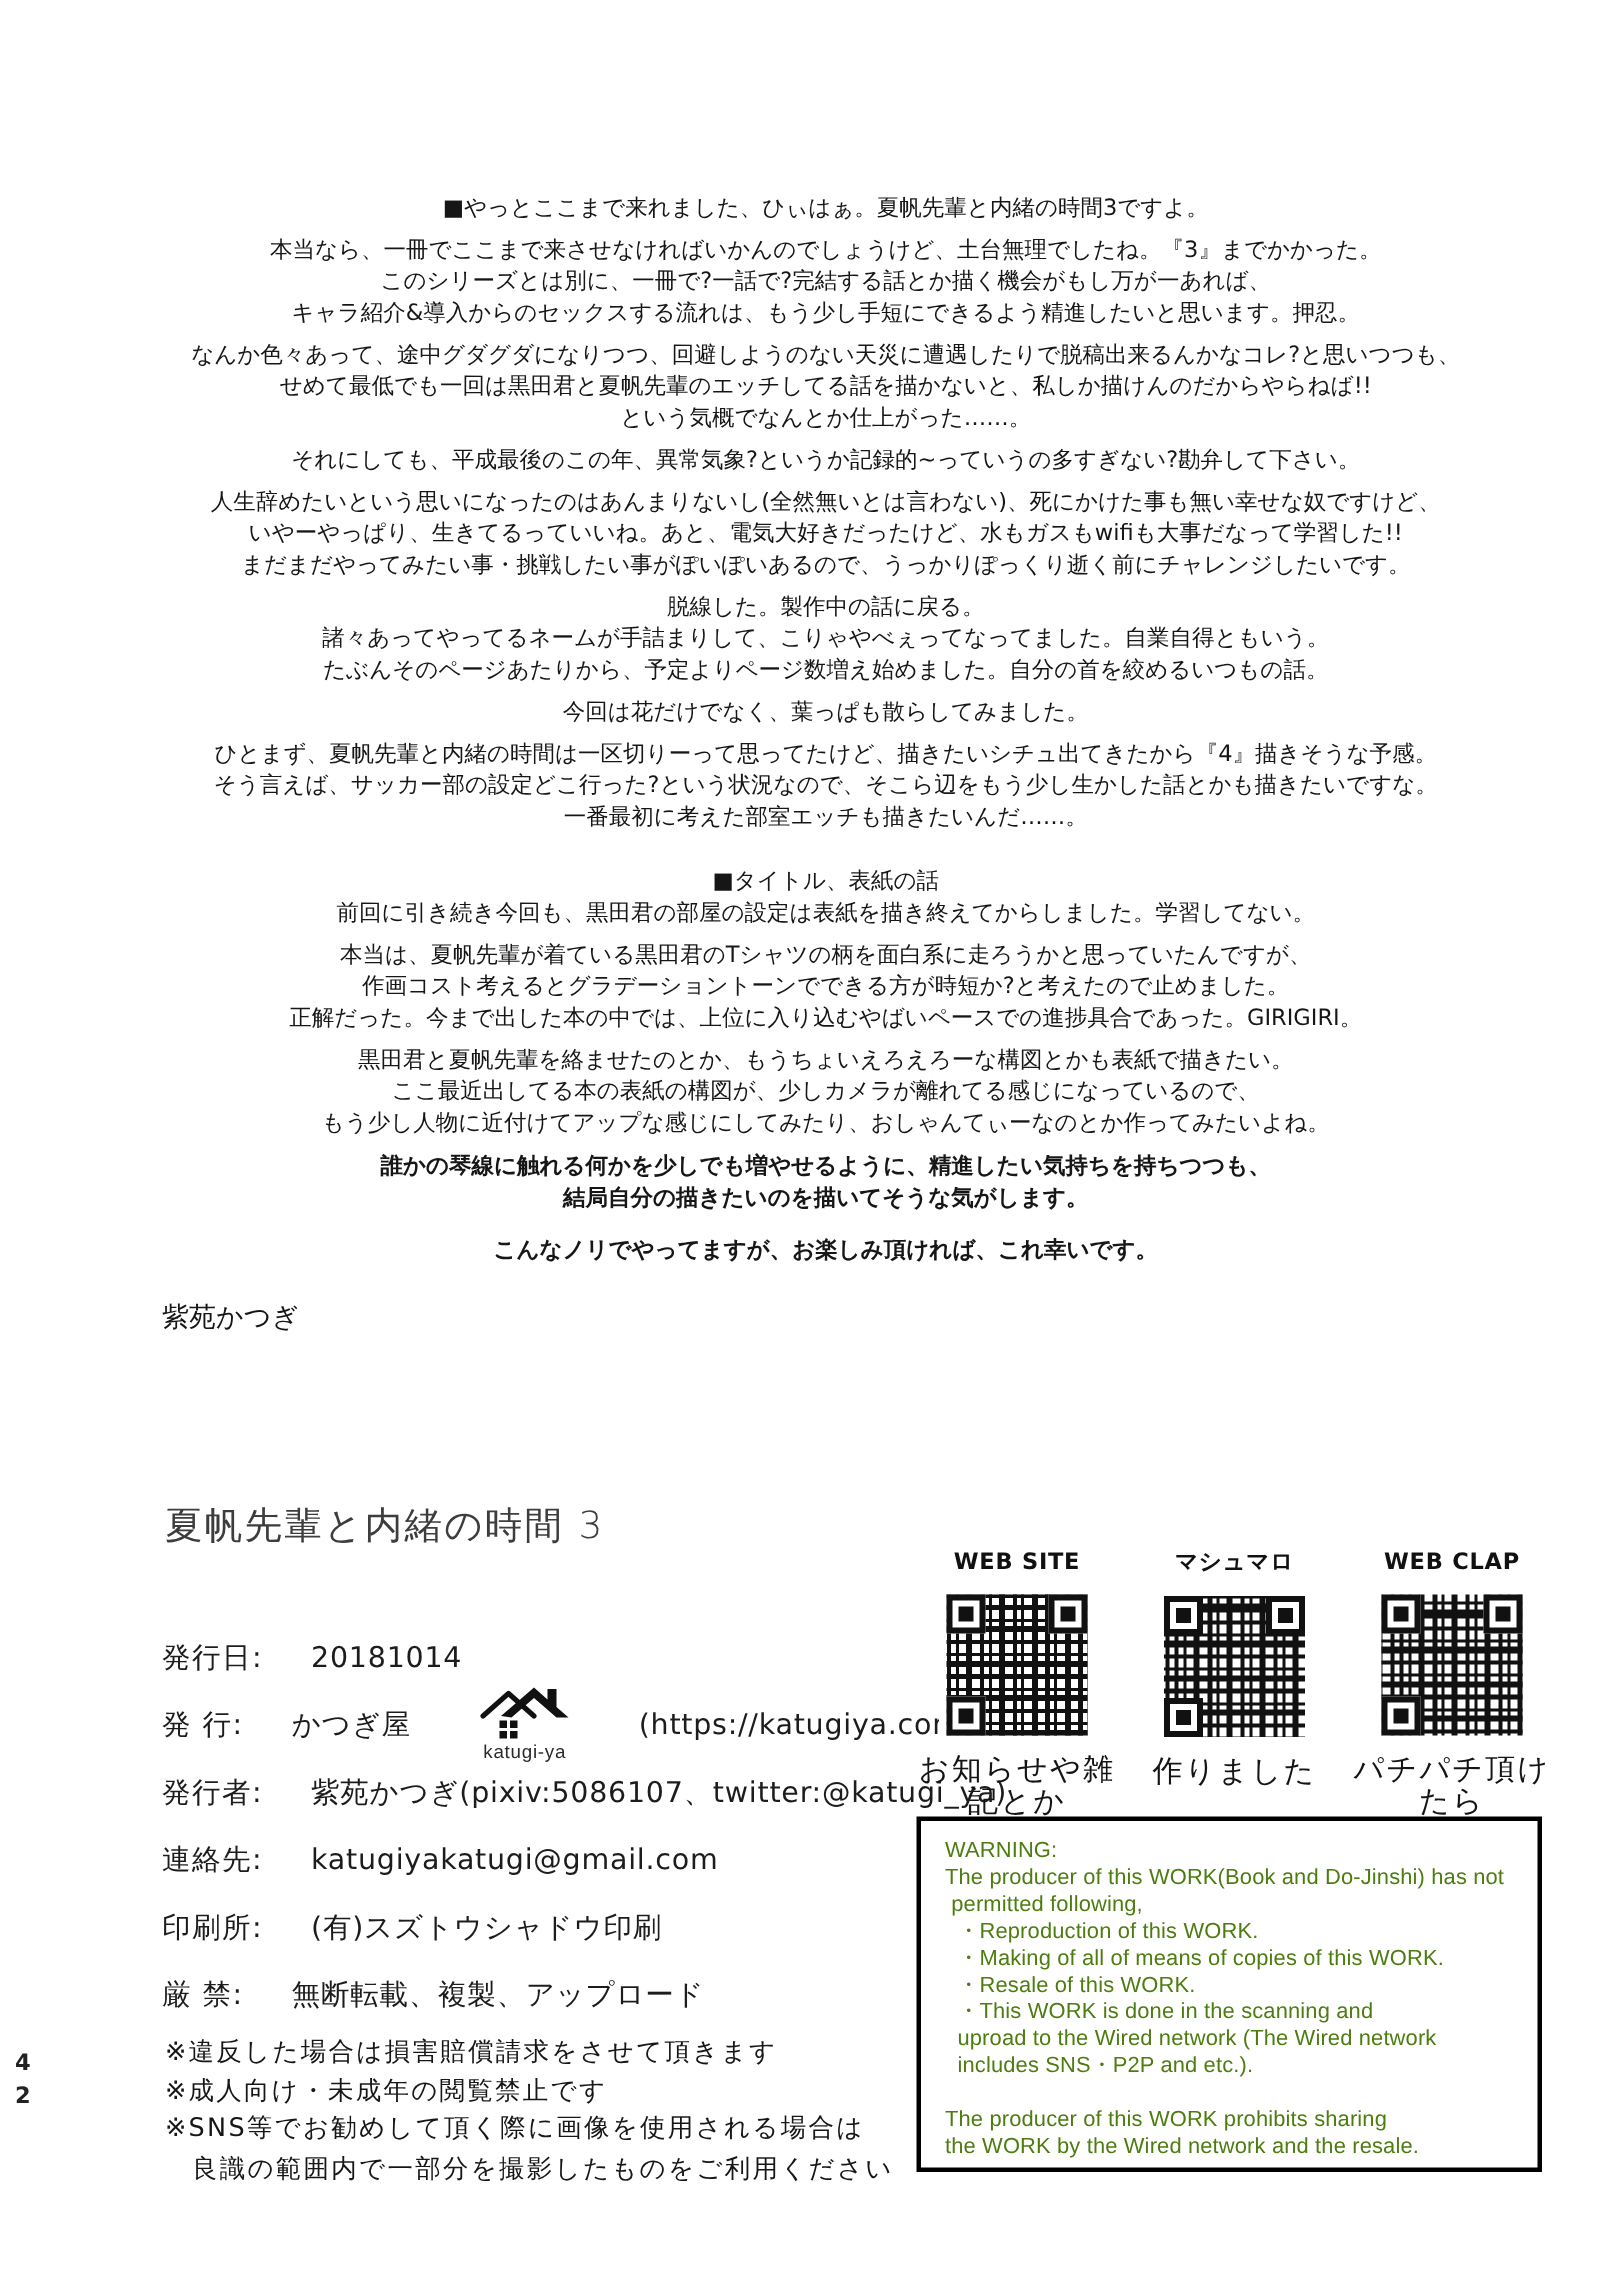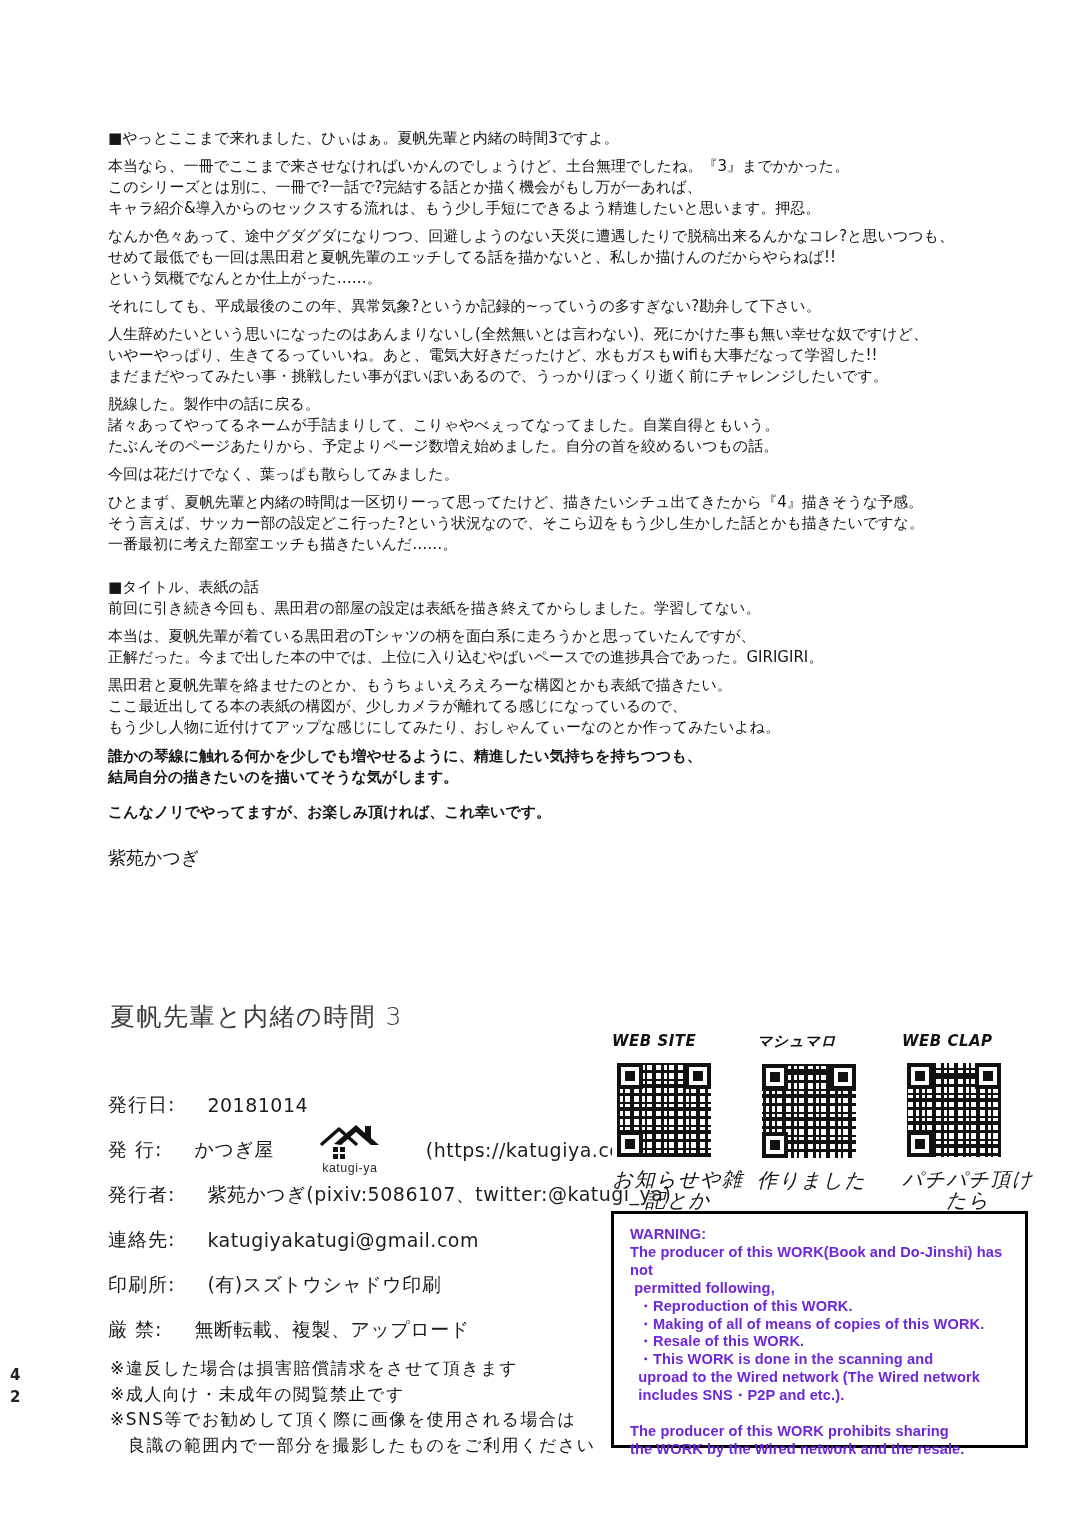--- a/index.html
+++ b/index.html
@@ -4,21 +4,21 @@
 <style>
   html,body{margin:0;padding:0;background:#e8e8e8;}
   .page{
     position:relative;width:1080px;height:1528px;background:#ffffff;
     font-family:"DejaVu Sans",sans-serif;color:#161616;overflow:hidden;
     margin:0 auto;
   }
   
   .afterword{position:absolute;left:108px;top:128px;width:885px;font-size:15px;line-height:21px;}
   .para{margin-bottom:7px;}
-  .line{white-space:nowrap;}
+  .line{white-space:nowrap;text-align:center;}
   .block.gap-xl{margin-top:22px;}
   .block.gap-lg{margin-top:8px;}
   .closing .para{margin-bottom:14px;font-weight:bold;}
   .signature{margin-top:24px;font-size:18px;}
   
   .book-title{
     position:absolute;left:110px;top:1000px;margin:0;
     font-size:25px;font-weight:200;letter-spacing:1.5px;color:#3d3d3d;
     font-family:"DejaVu Sans",sans-serif;
   }
@@ -31,21 +31,21 @@
   .c-logo svg{position:absolute;left:8px;top:-17px;}
   .c-logo .logo-caption{
     position:absolute;left:0;top:24px;width:100%;text-align:center;
     font-size:12.5px;color:#2a2a2a;font-family:"Liberation Sans",sans-serif;letter-spacing:0.5px;
   }
   
   .notes{position:absolute;left:110px;top:1356px;font-size:17px;line-height:25.5px;letter-spacing:1.5px;}
   .notes .indent{padding-left:18px;font-family:Liberation Serif, serif;}
   
   .qr-section{position:absolute;left:612px;top:1032px;width:422px;display:flex;justify-content:space-between;}
-  .qr-col{width:132px;display:flex;flex-direction:column;align-items:flex-start;font-style:italic;}
+  .qr-col{width:132px;display:flex;flex-direction:column;align-items:center;}
   .qr-title{font-size:15px;font-weight:bold;letter-spacing:0.5px;margin-bottom:8px;color:#111;}
   .qr{position:relative;width:104px;height:104px;background:#fff;flex:none;}
   .qr-pattern{
     position:absolute;inset:5px;background-color:#fff;
     background-image:
       repeating-linear-gradient(90deg,#111 0 3px,transparent 3px 6px,#111 6px 8px,transparent 8px 13px,#111 13px 17px,transparent 17px 22px),
       repeating-linear-gradient(0deg,#111 0 4px,transparent 4px 7px,#111 7px 9px,transparent 9px 15px,#111 15px 18px,transparent 18px 23px);
   }
   .qr-col:nth-child(2) .qr-pattern{background-position:7px 3px,2px 9px;}
   .qr-col:nth-child(3) .qr-pattern{background-position:12px 8px,5px 14px;}
@@ -54,22 +54,22 @@
   .f-tl{top:5px;left:5px;}
   .f-tr{top:5px;right:5px;}
   .f-bl{bottom:5px;left:5px;}
   .qr-caption{margin-top:7px;font-size:20px;line-height:21px;letter-spacing:1.5px;text-align:center;white-space:pre-line;color:#141414;}
   
   .warning-box{
     position:absolute;left:611px;top:1211px;width:417px;height:237px;
     border:3px solid #000;box-sizing:border-box;padding:12px 12px 0 16px;background:#fff;
   }
   .warning-text{
-    font-size:14.6px;line-height:17.9px;white-space:pre-wrap;color:#6d28d9;
-    font-family:"Liberation Sans",sans-serif;letter-spacing:0.1px;font-weight:bold;
+    font-size:14.6px;line-height:17.9px;white-space:pre-wrap;color:#4d7c0f;
+    font-family:"Liberation Sans",sans-serif;letter-spacing:0.1px;
   }
   
   .page-number{position:absolute;left:10px;top:1364px;font-size:15px;font-weight:bold;line-height:22px;white-space:pre-line;color:#222;}
 </style>
 </head>
 <body>
 
 <div class="page">
 
   <div class="afterword">
@@ -109,20 +109,21 @@
           <div class="line">一番最初に考えた部室エッチも描きたいんだ……。</div>
         </div>
       </div>
     <div class="block gap-xl">
         <div class="para">
           <div class="line">■タイトル、表紙の話</div>
           <div class="line">前回に引き続き今回も、黒田君の部屋の設定は表紙を描き終えてからしました。学習してない。</div>
         </div>
         <div class="para">
           <div class="line">本当は、夏帆先輩が着ている黒田君のTシャツの柄を面白系に走ろうかと思っていたんですが、</div>
+          <div class="line">作画コスト考えるとグラデーショントーンでできる方が時短か?と考えたので止めました。</div>
           <div class="line">正解だった。今まで出した本の中では、上位に入り込むやばいペースでの進捗具合であった。GIRIGIRI。</div>
         </div>
         <div class="para">
           <div class="line">黒田君と夏帆先輩を絡ませたのとか、もうちょいえろえろーな構図とかも表紙で描きたい。</div>
           <div class="line">ここ最近出してる本の表紙の構図が、少しカメラが離れてる感じになっているので、</div>
           <div class="line">もう少し人物に近付けてアップな感じにしてみたり、おしゃんてぃーなのとか作ってみたいよね。</div>
         </div>
       </div>
     <div class="block gap-lg closing">
         <div class="para">

